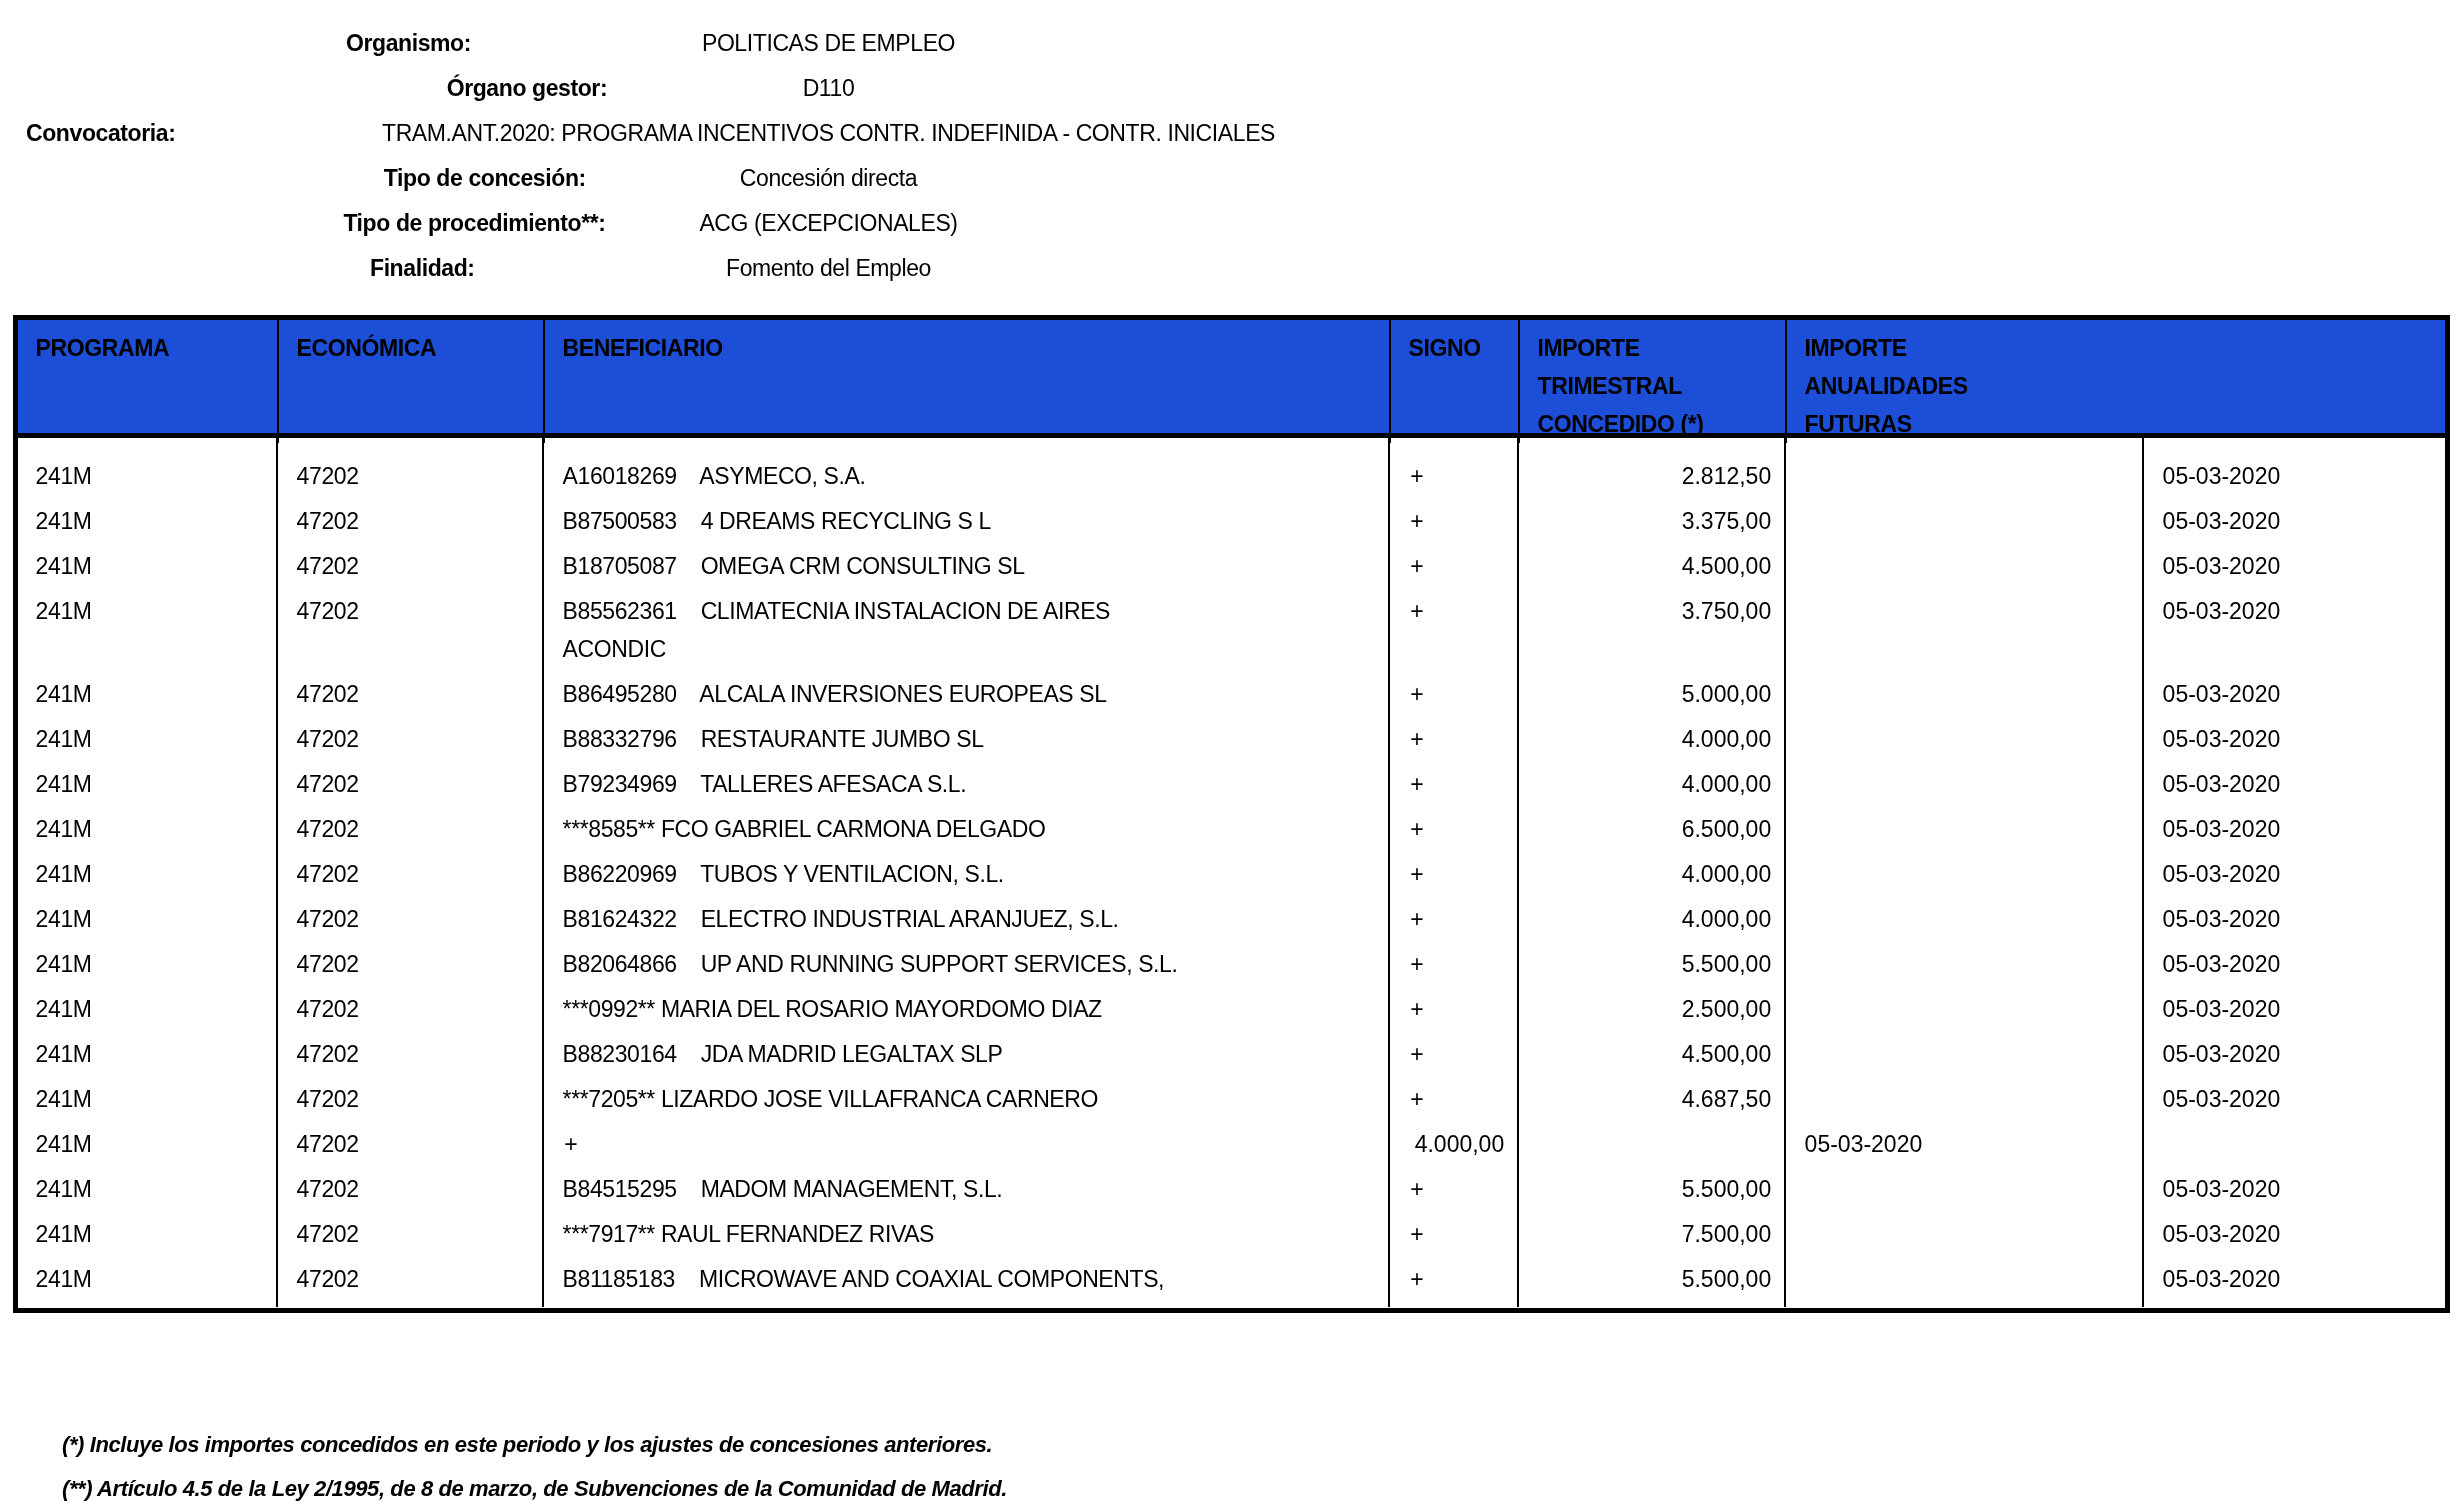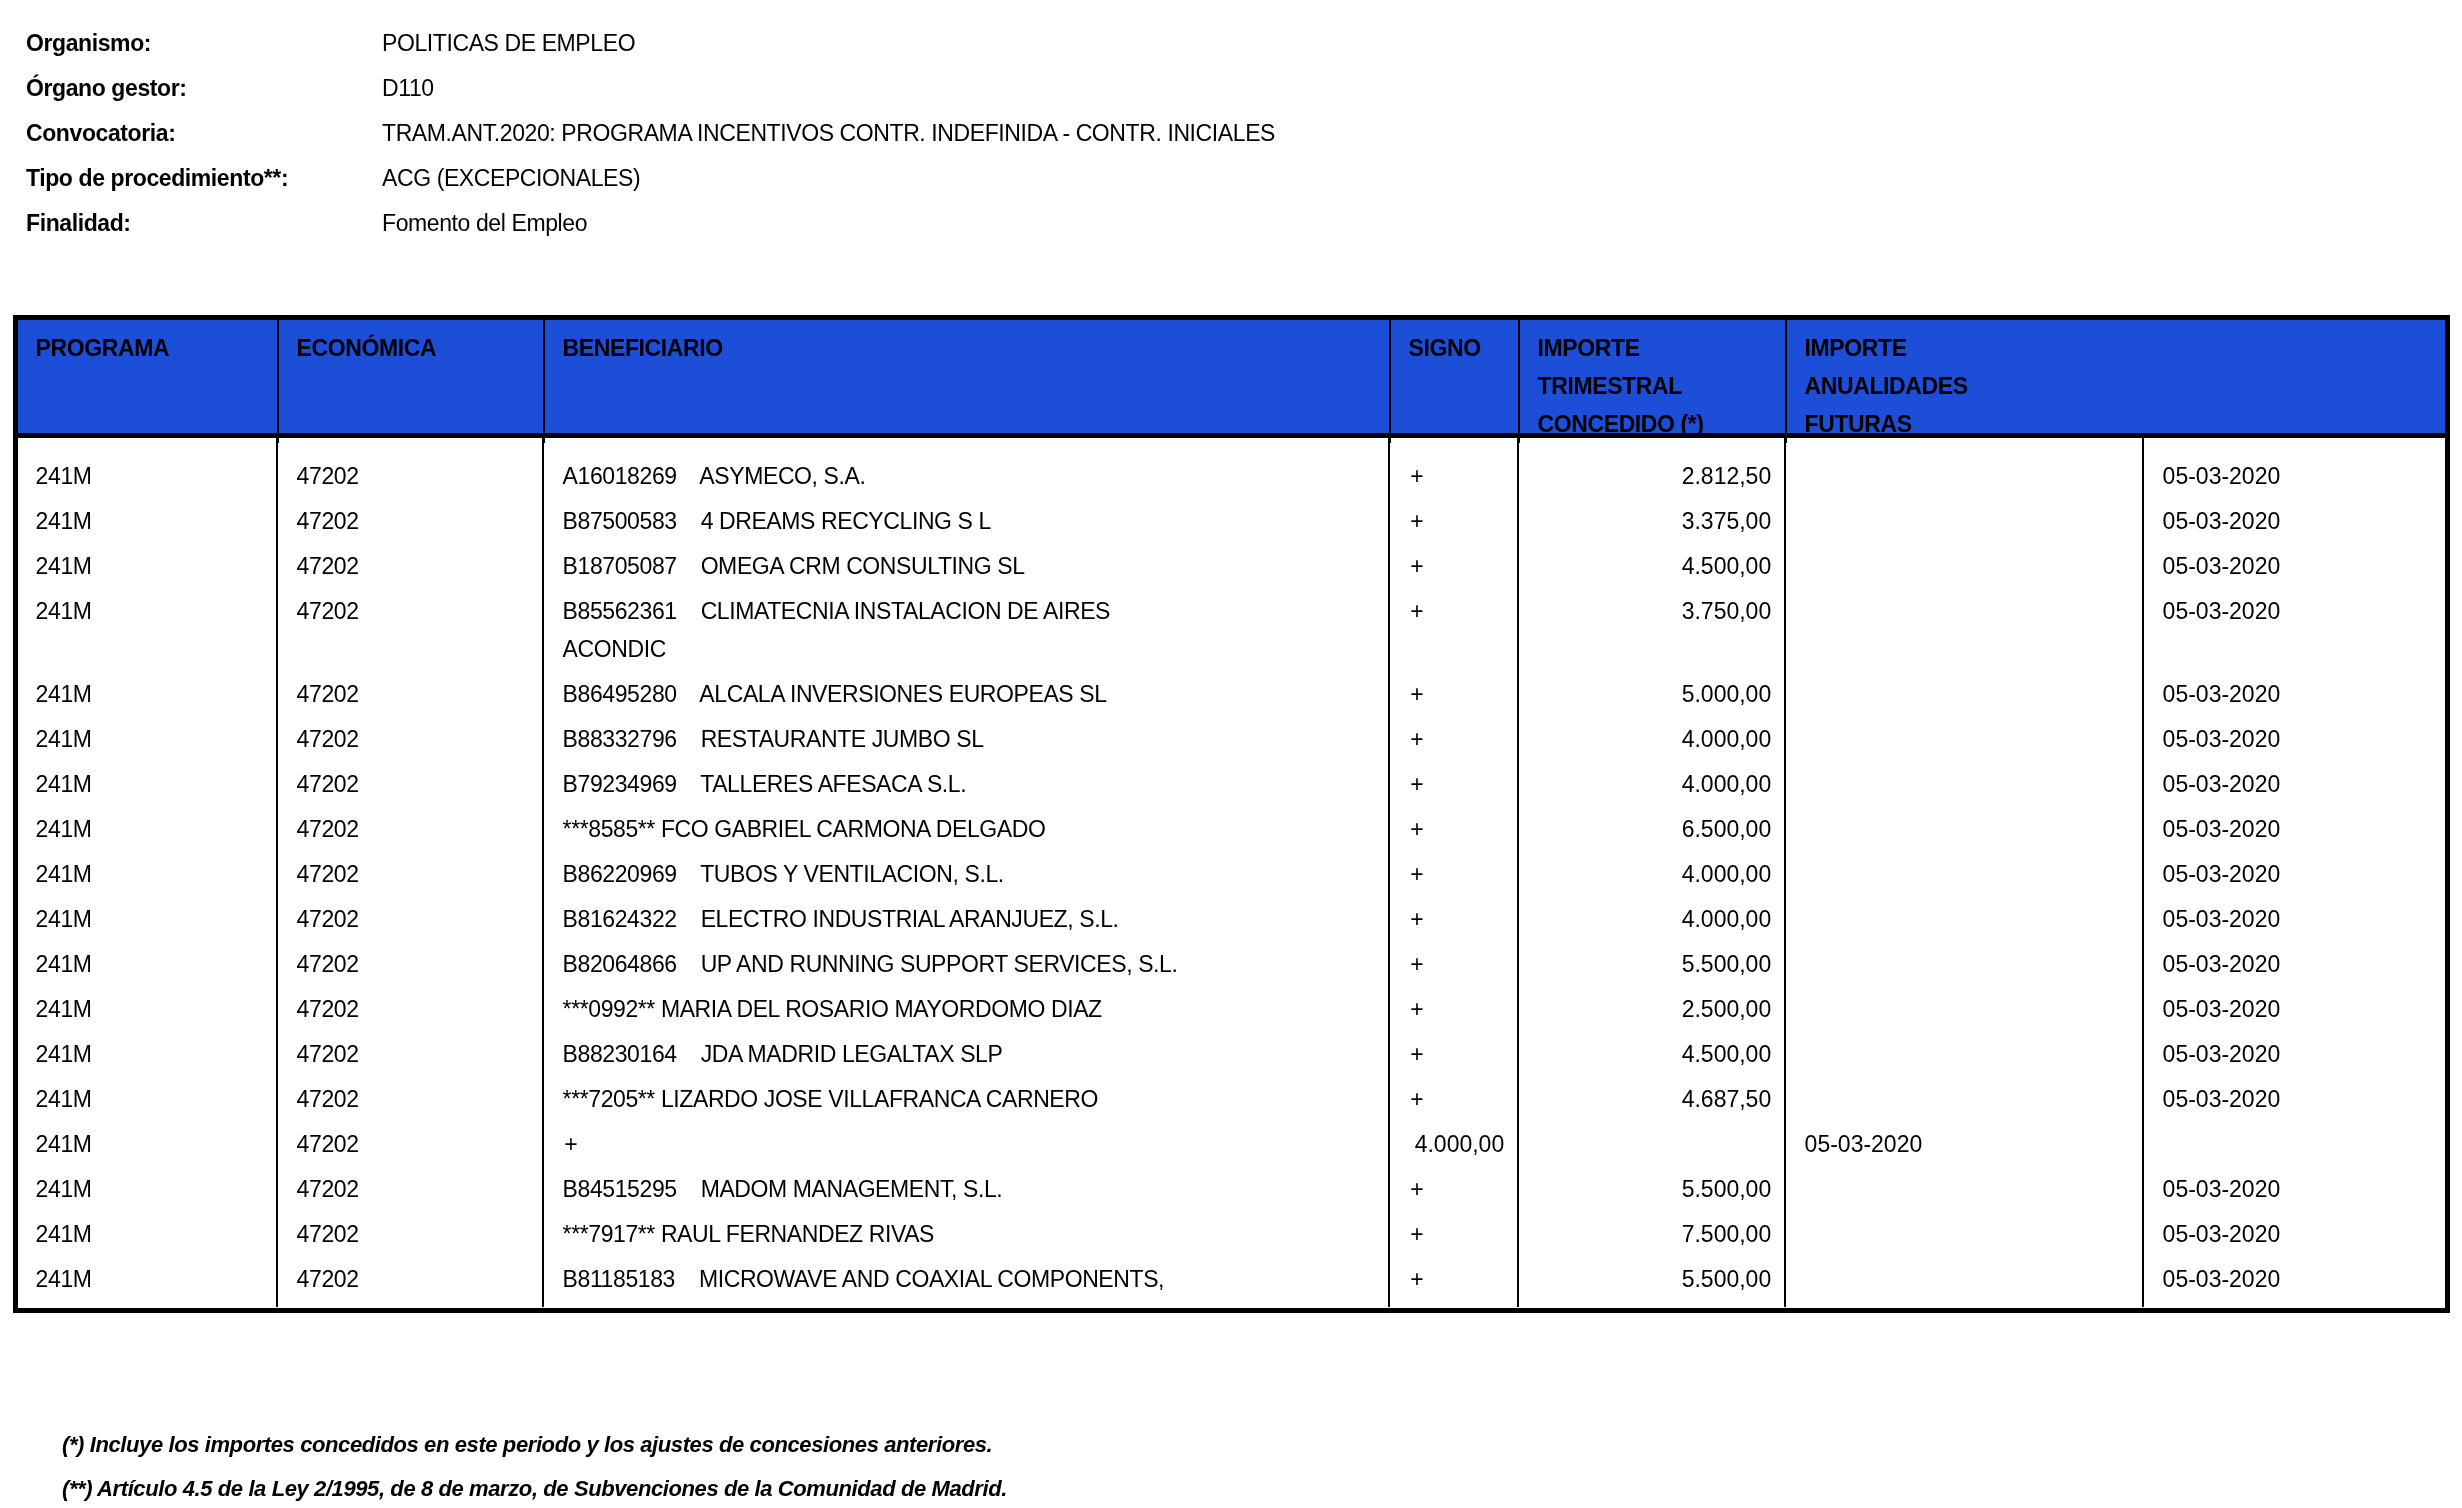--- a/index.html
+++ b/index.html
@@ -6,21 +6,21 @@
   .page{
     position:relative;
     width:2462px;height:1509px;
     background:#ffffff;
     font-family:"Liberation Sans","DejaVu Sans",sans-serif;
     color:#000;
     letter-spacing:-0.4px;
   }
   
   .meta{position:absolute;left:26px;top:21px;}
-  .meta-row{display:flex;line-height:45px;font-size:23px;}
+  .meta-row{display:flex;line-height:45px;font-size:23px;justify-content:center;}
   .meta-label{width:356px;font-weight:bold;flex:0 0 auto;}
   .meta-value{white-space:nowrap;}
   
   .grants-table{
     position:absolute;left:12.6px;top:315px;
     width:2437px;height:998px;
     border:5.6px solid #000;
     box-sizing:border-box;
   }
   .thead{
@@ -76,20 +76,24 @@
       <div class="meta-label">Organismo:</div>
       <div class="meta-value">POLITICAS DE EMPLEO</div>
     </div>
     <div class="meta-row">
       <div class="meta-label">Órgano gestor:</div>
       <div class="meta-value">D110</div>
     </div>
     <div class="meta-row">
       <div class="meta-label">Convocatoria:</div>
       <div class="meta-value">TRAM.ANT.2020: PROGRAMA INCENTIVOS CONTR. INDEFINIDA - CONTR. INICIALES</div>
+    </div>
+    <div class="meta-row">
+      <div class="meta-label">Tipo de concesión:</div>
+      <div class="meta-value">Concesión directa</div>
     </div>
     <div class="meta-row">
       <div class="meta-label">Tipo de procedimiento**:</div>
       <div class="meta-value">ACG (EXCEPCIONALES)</div>
     </div>
     <div class="meta-row">
       <div class="meta-label">Finalidad:</div>
       <div class="meta-value">Fomento del Empleo</div>
     </div>
   </div>

